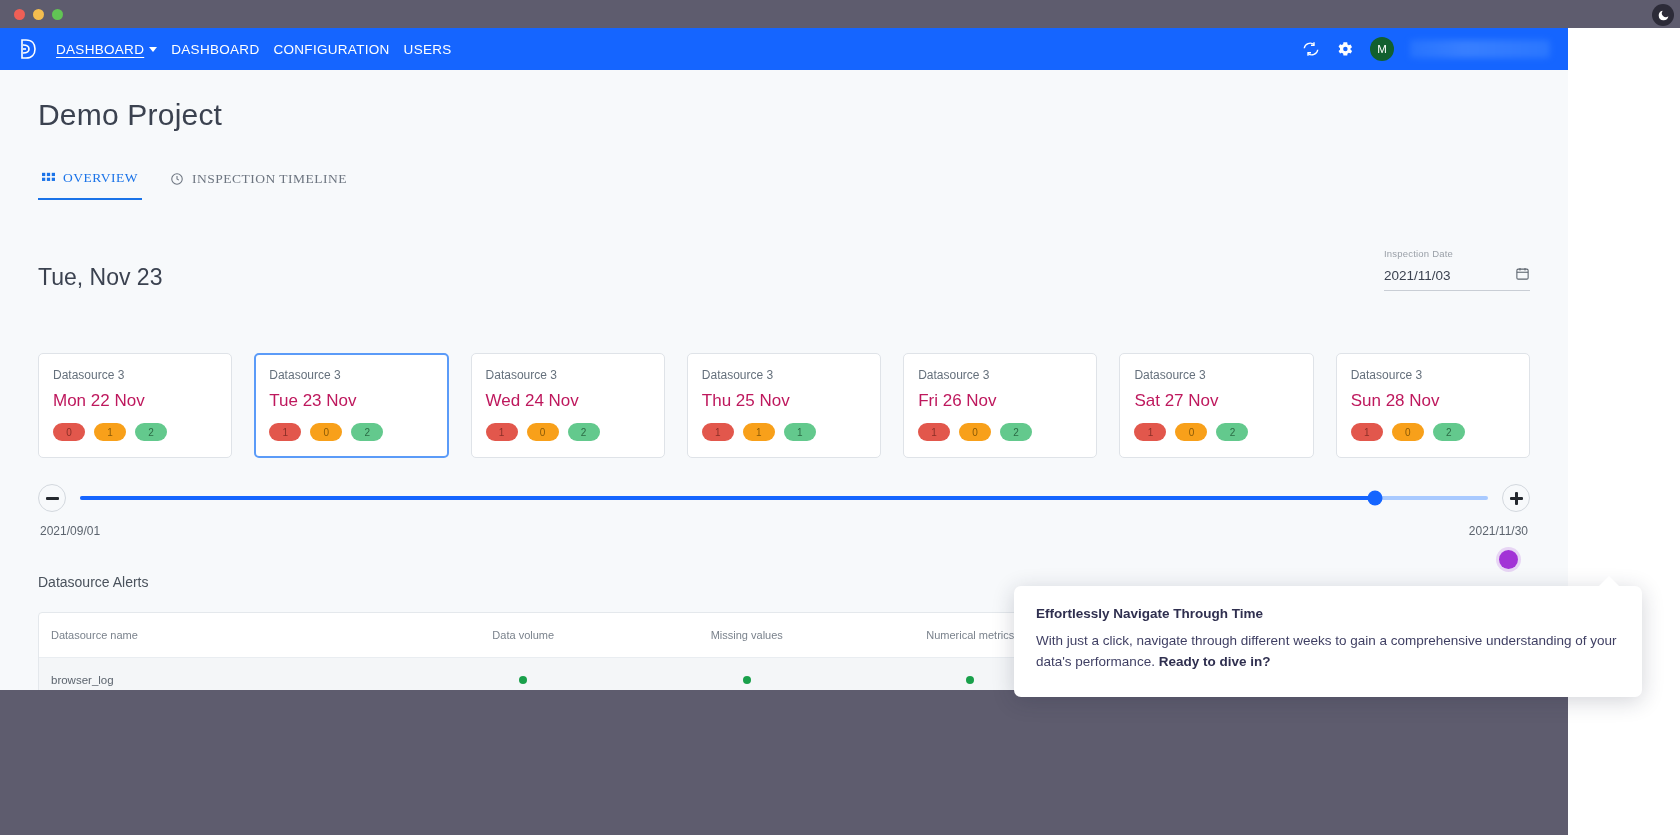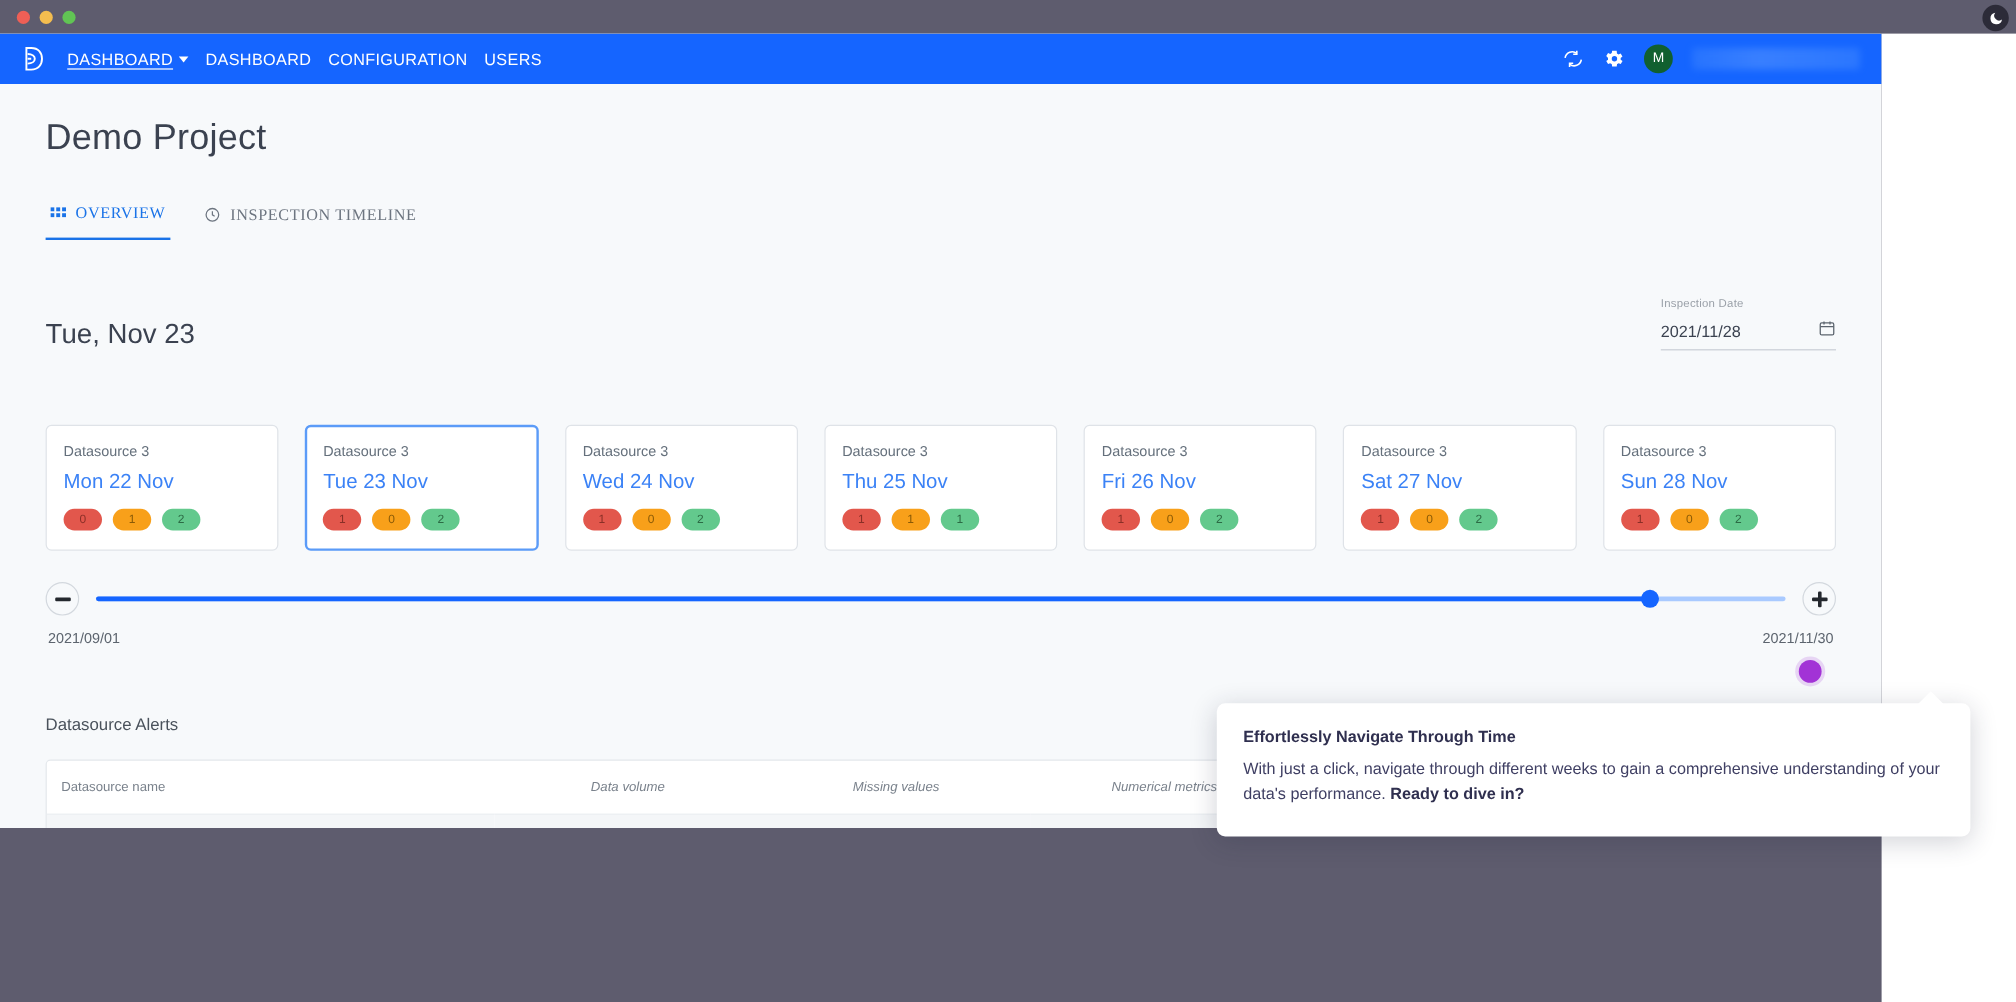--- a/index.html
+++ b/index.html
@@ -96,21 +96,21 @@
   .cal-icon { cursor: pointer; }
 
   
   .cards { display: flex; gap: 22px; margin-top: 62px; }
   .card {
     flex: 1; background: #ffffff; border: 1px solid #dfe3e8; border-radius: 5px;
     padding: 14px 14px 16px 14px; cursor: pointer; min-height: 102px;
   }
   .card.selected { border: 2px solid #5b9bf8; padding: 13px 13px 15px 13px; }
   .card-src { font-size: 12px; color: #65707c; }
-  .card-day { font-size: 17px; color: #3b82f6; margin-top: 9px; }
+  .card-day { font-size: 17px; color: #be185d; margin-top: 9px; }
   .pills { display: flex; gap: 9px; margin-top: 12px; }
   .pill {
     width: 32px; height: 18px; border-radius: 9px;
     font-size: 10px; display: flex; align-items: center; justify-content: center;
   }
   .pill.red { background: #e2574c; color: #8a2f27; }
   .pill.orange { background: #f8a01a; color: #8a5a06; }
   .pill.green { background: #63c98d; color: #2c6b45; }
 
   
@@ -133,31 +133,31 @@
   .thumb {
     position: absolute; top: 50%; left: 92%; transform: translate(-50%, -50%);
     width: 15px; height: 15px; border-radius: 50%; background: #1565ff; cursor: pointer;
   }
   .range-labels {
     display: flex; justify-content: space-between;
     font-size: 12px; color: #5c646e; margin-top: 12px; padding: 0 2px;
   }
 
   
-  .alerts-title { font-size: 14px; color: #4a525c; margin-top: 56px; }
+  .alerts-title { font-size: 14px; color: #4a525c; margin-top: 36px; }
   .table-wrap {
     margin-top: 22px; background: #fff;
     border: 1px solid #e4e8ec; border-radius: 4px 4px 0 0; overflow: hidden;
   }
   table { width: 100%; border-collapse: collapse; table-layout: fixed; }
   th {
     text-align: left; font-size: 11px; font-weight: 400; color: #7a828c;
     padding: 16px 12px; border-bottom: 1px solid #e9edf1;
   }
-  th.c { text-align: center; font-style: italic; }
+  th.c { text-align: center; }
   td {
     font-size: 11.5px; color: #5c646e; padding: 16px 12px;
     border-bottom: 1px solid #eef1f4;
   }
   td.c { text-align: center; }
   tbody tr:nth-child(odd) { background: #f4f6f8; }
   tbody tr:nth-child(even) { background: #fbfcfd; }
   .status-dot {
     display: inline-block; width: 8px; height: 8px; border-radius: 50%; background: #19a04b;
   }
@@ -271,21 +271,21 @@
         </span>
         <span>INSPECTION TIMELINE</span>
       </div>
     </div>
 
     <div class="date-row">
       <div class="big-date">Tue, Nov 23</div>
       <div class="insp-field">
         <div class="insp-label">Inspection Date</div>
         <div class="insp-value-row">
-          <span class="insp-value">2021/11/28</span>
+          <span class="insp-value">2021/11/03</span>
           <span class="cal-icon">
             <svg width="15" height="15" viewBox="0 0 24 24" fill="none" stroke="#5c646e" stroke-width="1.7">
               <rect x="3" y="5" width="18" height="16" rx="2"></rect>
                 <path d="M3 10h18"></path>
                 <path d="M8 3v4M16 3v4"></path>
             </svg>
           </span>
         </div>
       </div>
     </div>

